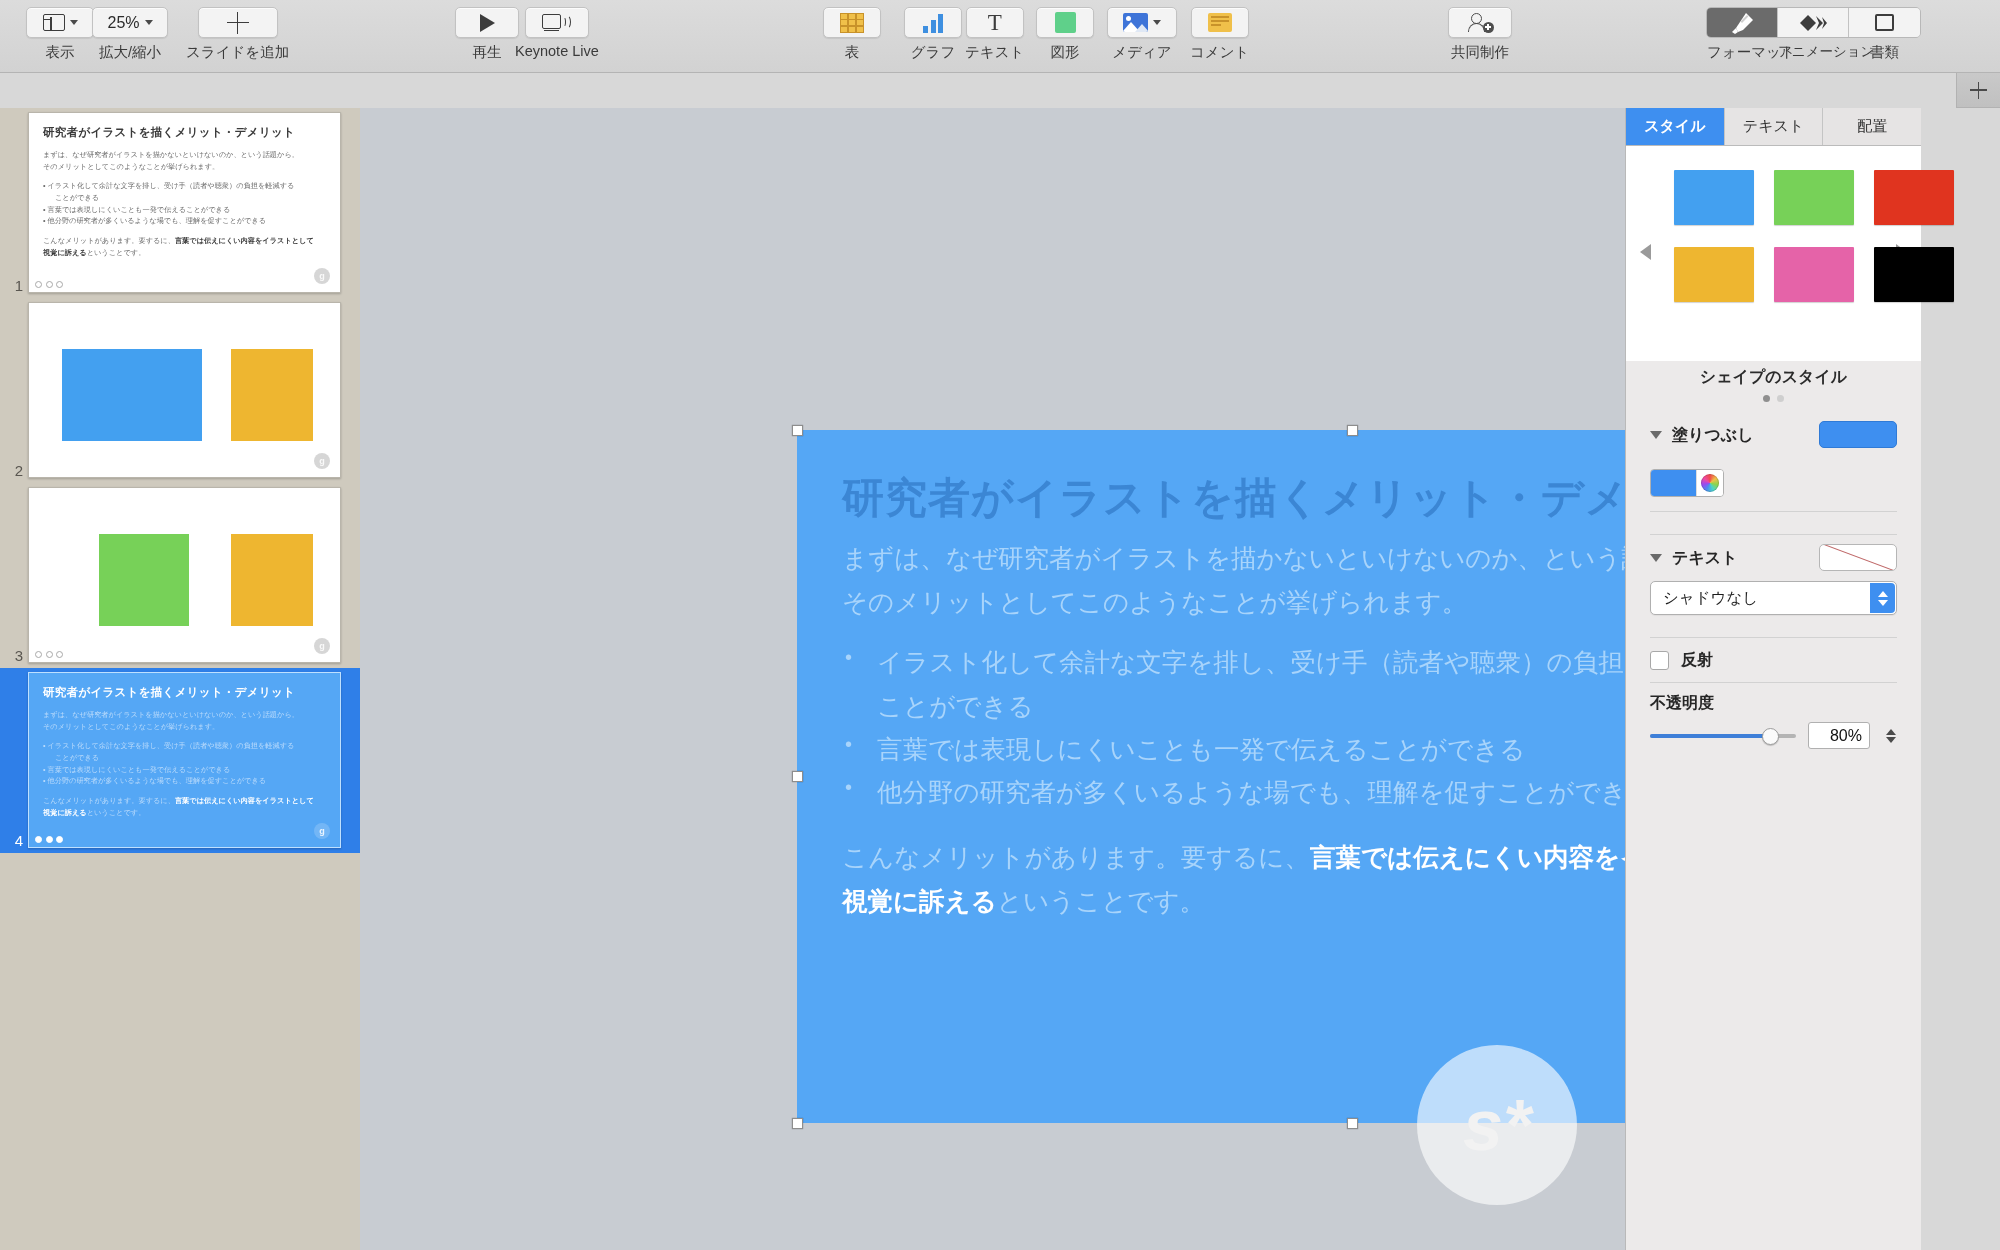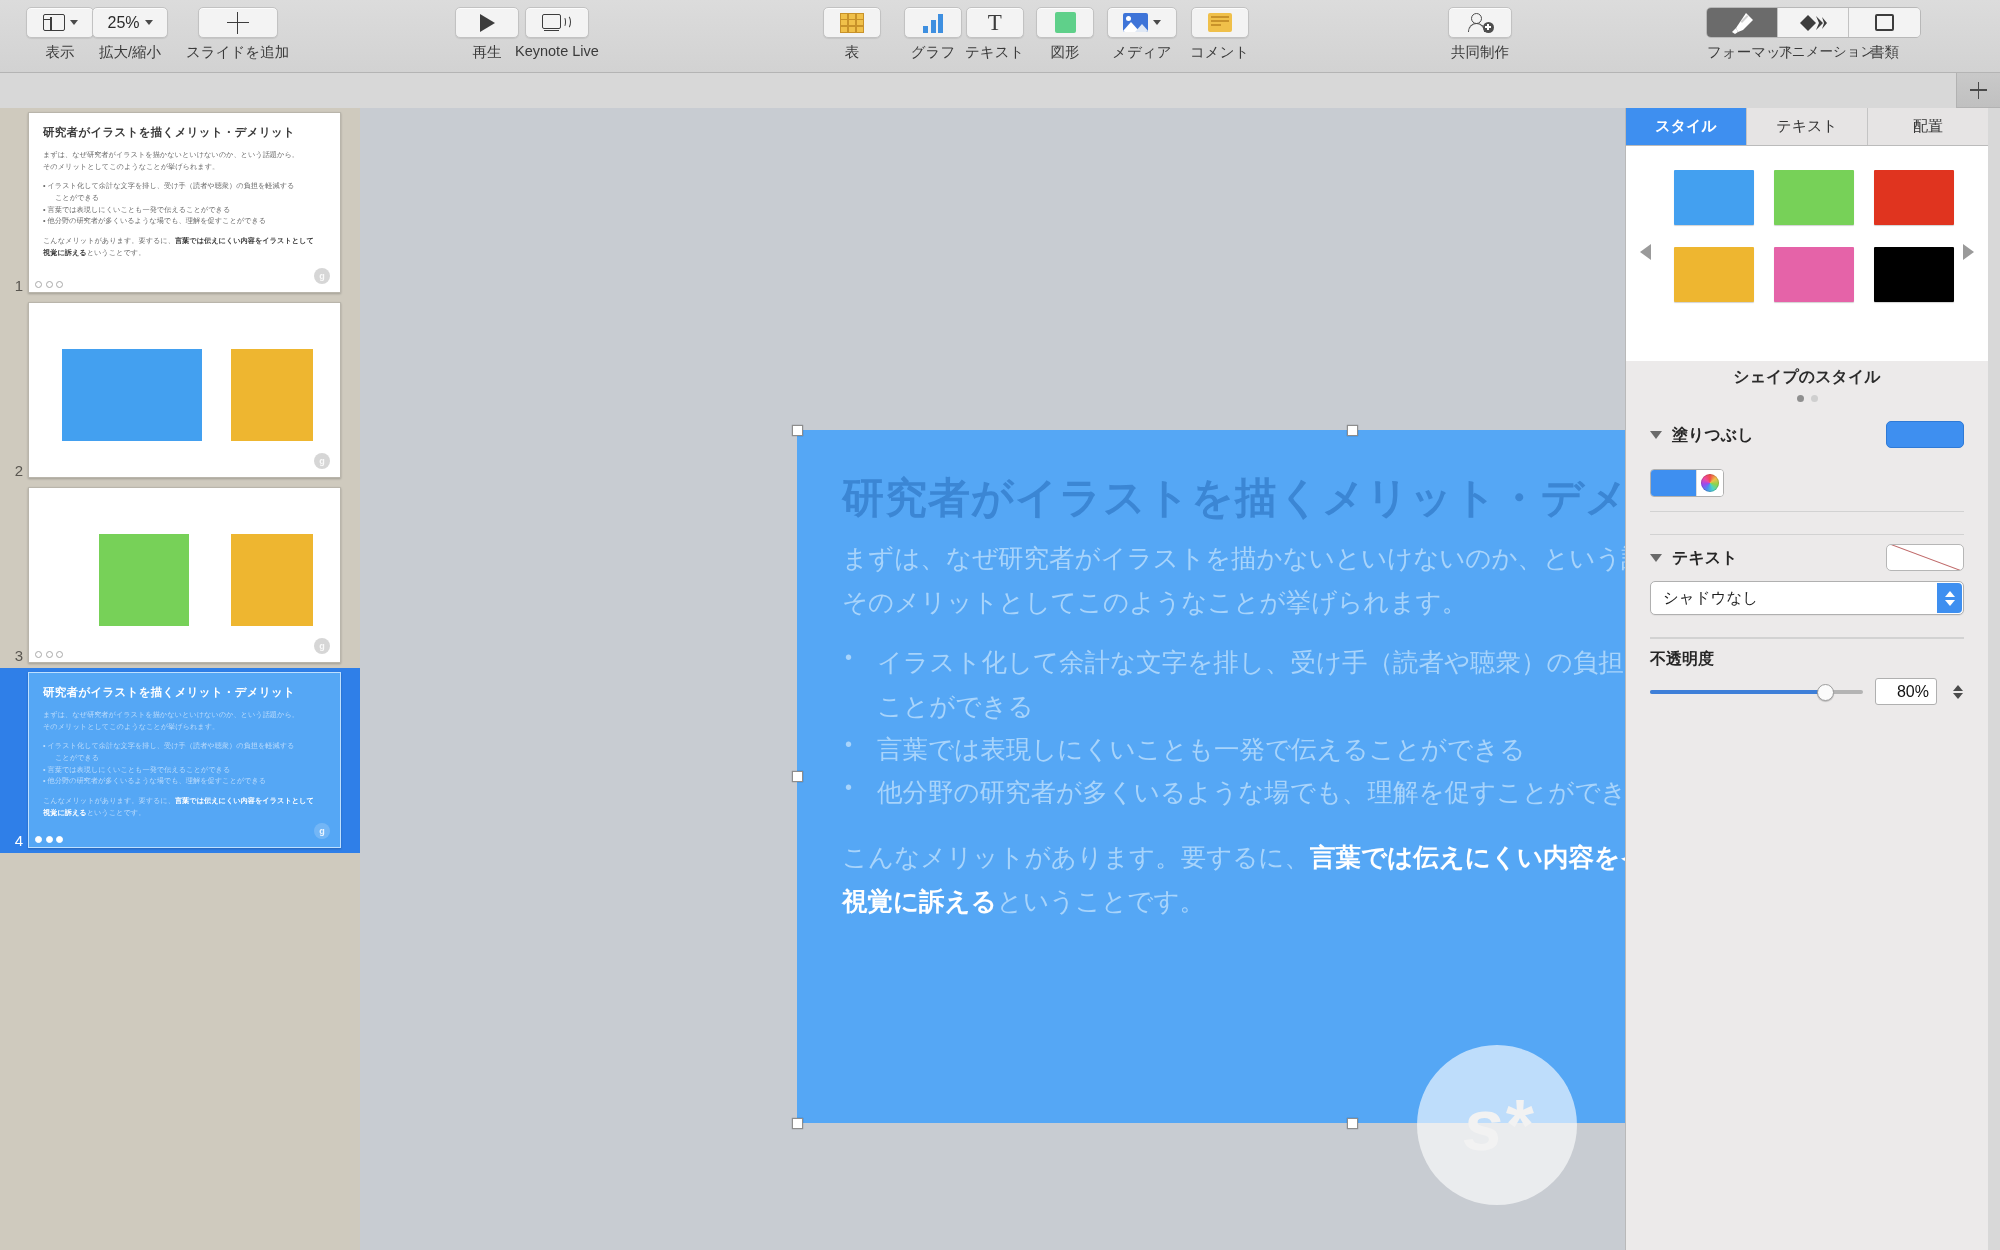--- a/index.html
+++ b/index.html
@@ -152,21 +152,21 @@
     color:rgba(255,255,255,0.55); font-size:26px; font-weight:bold; font-style:italic;
   }
   .bigwm {
     position:absolute; right:48px; bottom:45px; width:160px; height:160px; border-radius:50%;
     background:rgba(255,255,255,0.62); display:flex; align-items:center; justify-content:center;
     color:#f2f2f2; font-size:72px; font-weight:bold; font-style:italic;
   }
 
   
   .inspector {
-    position:absolute; left:1625px; top:0; width:363px; height:1142px;
+    position:absolute; left:1625px; top:0; width:296px; height:1142px;
     background:#eceaea; border-left:1px solid #b9b9b9;
   }
   .insp-tabs { display:flex; height:38px; border-bottom:1px solid #bbb; }
   .insp-tab {
     flex:1; display:flex; align-items:center; justify-content:center;
     font-size:15px; color:#333; background:#e6e4e4; border-right:1px solid #c4c4c4;
   }
   .insp-tab:last-child{border-right:none;}
   .insp-tab.on { background:#3e8ff0; color:#fff; font-weight:bold; }
 
@@ -569,20 +569,24 @@
           <span>シャドウなし</span>
           <span class="stepper">
               <span class="u"></span>
               <span class="d"></span>
             </span>
         </div>
       </div>
 
       <div class="divider" style="margin-top:22px;"></div>
 
+      <div class="chkrow">
+        <span class="chk"></span>
+        <span class="chk-lbl">反射</span>
+      </div>
 
       <div class="divider" style="margin-top:0;"></div>
 
       <div class="opacity-lbl">不透明度</div>
       <div class="opacity-row">
         <span class="slider">
           <span class="track"></span>
           <span class="fill" style="width:82%"></span>
           <span class="knob" style="left:calc(82% - 8px)"></span>
         </span>

